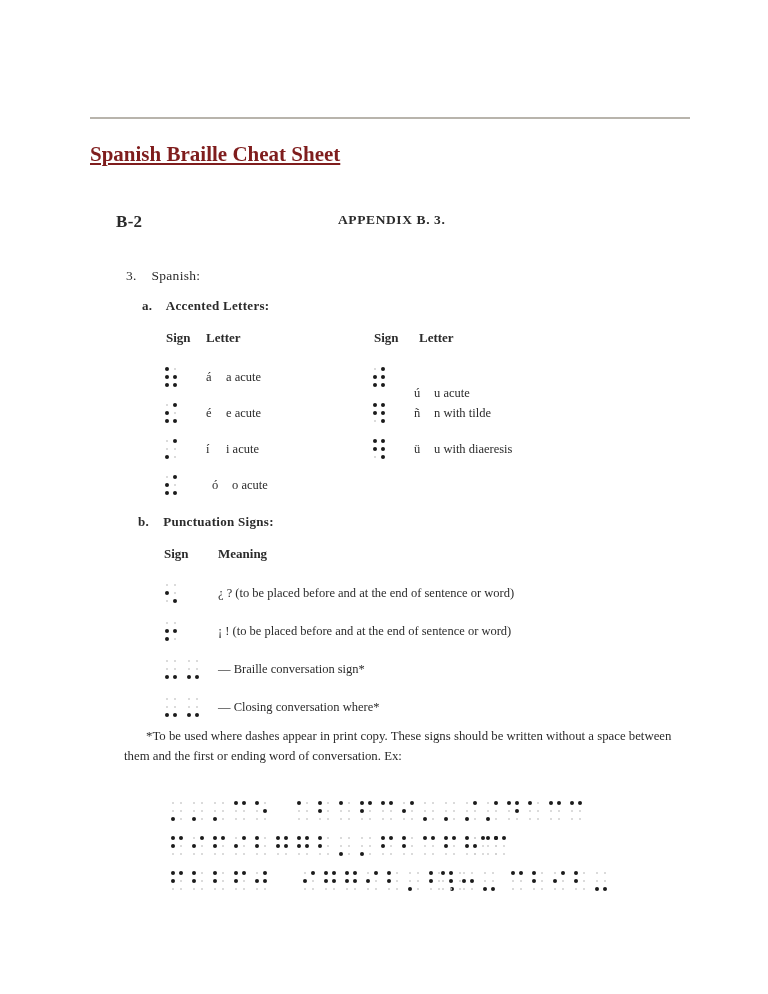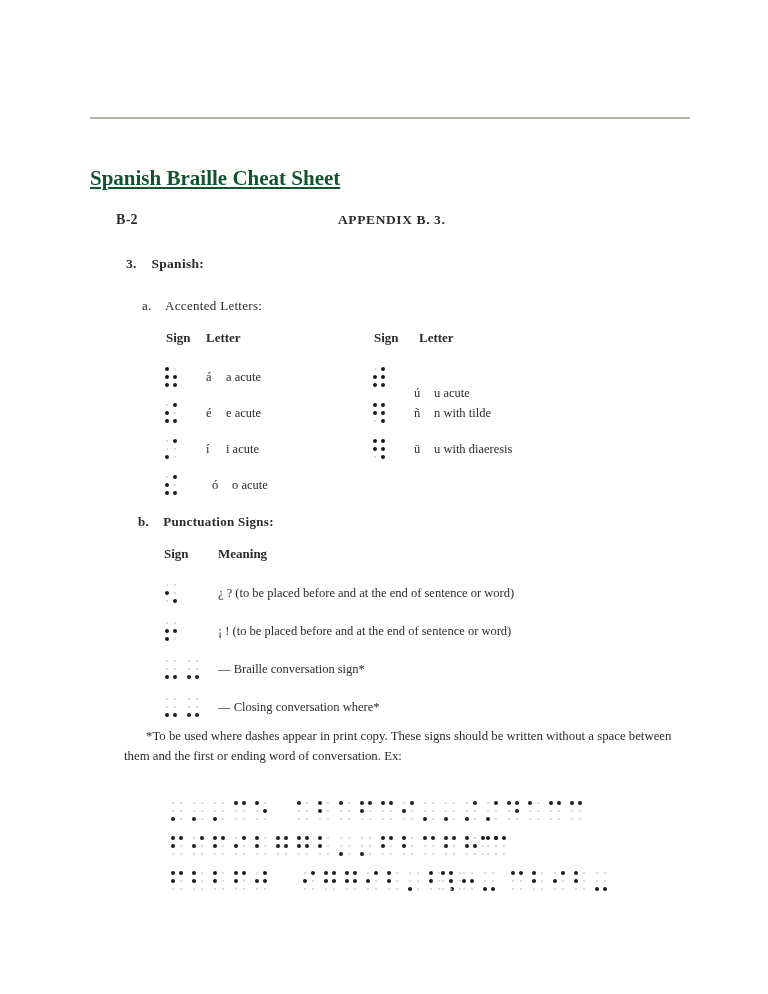--- a/index.html
+++ b/index.html
@@ -39,45 +39,44 @@
     width: 600px;
     height: 2px;
     background: #b8b4ac;
   }
   .doc-title {
     position: absolute;
     left: 90px;
     top: 142px;
     font-size: 21px;
     font-weight: bold;
-    color: #14532d;
+    color: #7f1d1d;
     text-decoration: underline;
     white-space: nowrap;
-    margin-top: 24px;
   }
 
   
   .scan {
     position: absolute;
     left: 0;
     top: 196px;
     width: 768px;
     height: 740px;
     color: #2b2b2b;
   }
   .scan .ln {
     position: absolute;
     white-space: nowrap;
     font-family: "Liberation Serif", "DejaVu Serif", serif;
   }
 
-  .page-num  { left: 116px; top: 16px;  font-size: 14px; font-weight: bold; letter-spacing: .3px;}
+  .page-num  { left: 116px; top: 16px;  font-size: 17px; font-weight: bold; letter-spacing: .3px;}
   .appendix  { left: 338px; top: 16px;  font-size: 13.5px; font-weight: bold; letter-spacing: .6px;}
-  .sec-3     { left: 126px; top: 60px;  font-size: 13.5px; font-weight: bold; letter-spacing: .3px;}
-  .sec-a     { left: 142px; top: 102px; font-size: 13px; font-weight: normal; letter-spacing: .3px;}
+  .sec-3     { left: 126px; top: 72px;  font-size: 13.5px; font-weight: normal; letter-spacing: .3px;}
+  .sec-a     { left: 142px; top: 102px; font-size: 13px; font-weight: bold; letter-spacing: .3px;}
   .sec-b     { left: 138px; top: 318px; font-size: 13px; font-weight: bold; letter-spacing: .3px;}
 
   .hdr-sign-l   { left: 166px; top: 134px; font-size: 13px; font-weight: bold;}
   .hdr-letter-l { left: 206px; top: 134px; font-size: 13px; font-weight: bold;}
   .hdr-sign-r   { left: 374px; top: 134px; font-size: 13px; font-weight: bold;}
   .hdr-letter-r { left: 419px; top: 134px; font-size: 13px; font-weight: bold;}
   .hdr-sign-p   { left: 164px; top: 350px; font-size: 13px; font-weight: bold;}
   .hdr-mean-p   { left: 218px; top: 350px; font-size: 13px; font-weight: bold;}
 
   

